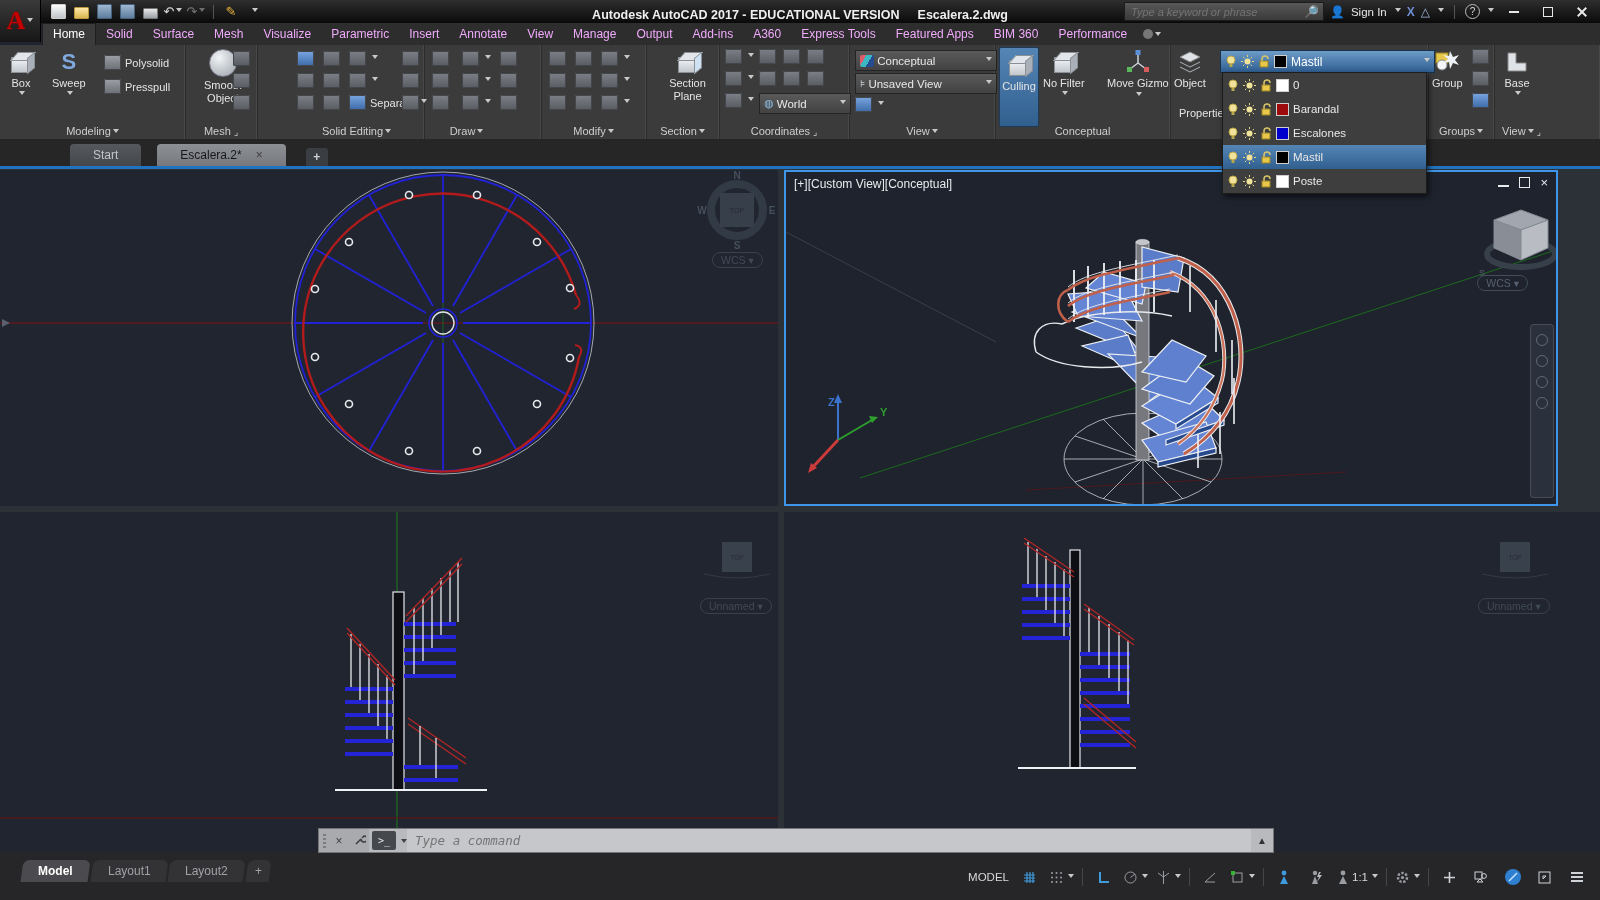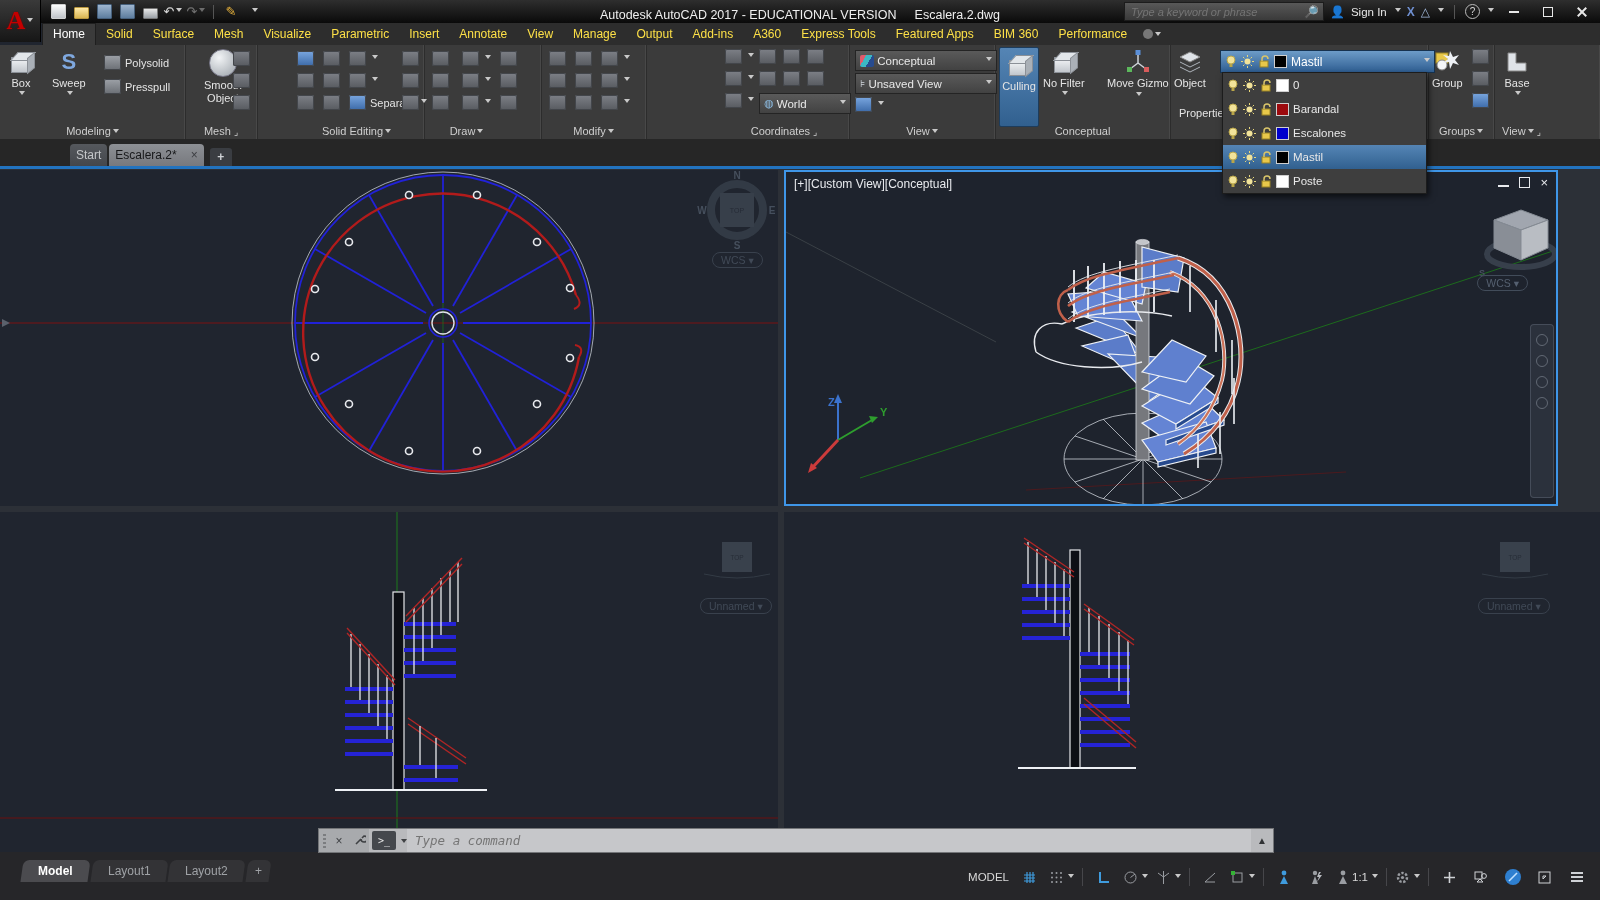--- a/index.html
+++ b/index.html
@@ -19,36 +19,36 @@
   .qbtn{width:20px;height:18px;display:flex;align-items:center;justify-content:center;}
   .qg{width:13px;height:13px;border:1px solid #cfcfcf;background:linear-gradient(#fdfdfd,#bfc3c8);border-radius:1px;}
   .qg.folder{background:linear-gradient(#ffe9a8,#d9b552);border-color:#b9973f;height:10px;margin-top:3px;}
   .qg.disk{background:linear-gradient(#9fb6cf,#5d7d9e);border-color:#46607c;}
   .qg.printer{background:linear-gradient(#e8e8e8,#9aa0a6);border-color:#777;height:9px;margin-top:4px;}
   .arrow-glyph{color:#d8d8d8;font-size:13px;line-height:1;}
   .dim{opacity:.45;}
   .car{width:0;height:0;border:3px solid transparent;border-top:4px solid #c9c9c9;display:inline-block;margin-left:2px;vertical-align:middle;}
   .vsep{width:1px;height:14px;background:#555;margin:0 4px;}
   #title-text{position:absolute;left:0;right:0;top:0;height:29px;display:flex;align-items:center;justify-content:center;
-     gap:18px;pointer-events:none;font-size:12.5px;color:#efefef;}
+     gap:18px;pointer-events:none;font-size:12.5px;color:#efefef;font-weight:bold;}
   #title-right{position:absolute;right:4px;top:0;height:23px;display:flex;align-items:center;gap:6px;}
   #search-wrap{display:flex;align-items:center;background:linear-gradient(#585858,#3a3a3a);
      border:1px solid #1c1c1c;height:17px;width:190px;padding:0 4px;}
   #search-wrap input{flex:1;background:transparent;border:none;outline:none;color:#b9b9b9;
      font-style:italic;font-size:11px;font-family:"Liberation Sans",sans-serif;}
   .ticon{color:#d5d5d5;font-size:12px;}
   .winbtn{width:28px;height:19px;display:flex;align-items:center;justify-content:center;}
   .mini-line{width:10px;height:2px;background:#e8e8e8;}
   .rest{width:8px;height:8px;border:1.5px solid #e8e8e8;position:relative;}
   .xg{position:relative;width:10px;height:10px;}
   .xg::before,.xg::after{content:"";position:absolute;left:4px;top:-1px;width:2px;height:12px;background:#e8e8e8;}
   .xg::before{transform:rotate(45deg);} .xg::after{transform:rotate(-45deg);}
   
   #rtabs{position:absolute;left:42px;top:23px;right:0;height:22px;background:#2d2d2d;display:flex;align-items:flex-end;}
-  .rtab{padding:3px 10px 4px;color:#fde047;font-size:12px;cursor:default;}
+  .rtab{padding:3px 10px 4px;color:#f0abfc;font-size:12px;cursor:default;}
   .rtab.active{background:#3b3b3b;color:#fff;border:1px solid #1f1f1f;border-bottom:none;}
   
   #ribbon{position:absolute;left:0;top:45px;width:1600px;height:94px;background:#3b3b3b;border-bottom:1px solid #262626;}
   .panel{position:absolute;top:0;height:94px;border-right:1px solid #2c2c2c;box-shadow:inset -1px 0 0 #484848;}
   .plabel{position:absolute;bottom:2px;left:0;right:0;text-align:center;color:#cfcfcf;font-size:11px;}
   .bigbtn{position:absolute;top:4px;display:flex;flex-direction:column;align-items:center;gap:2px;color:#e4e4e4;font-size:11px;}
   .row-ic{display:flex;align-items:center;gap:4px;color:#e4e4e4;font-size:11px;position:absolute;}
   .mini{width:17px;height:15px;border-radius:2px;background:linear-gradient(#7d8087,#585b60);box-shadow:inset 0 0 0 1px #43464b;}
   .mini.blue{background:linear-gradient(#7aa7e0,#3c6aa8);}
   .mini.soft{background:linear-gradient(#9ea2a8,#6a6e74);}
@@ -61,21 +61,21 @@
   .swatch{width:11px;height:11px;border:1px solid #cfcfcf;display:inline-block;}
   
   #layer-combo{position:absolute;left:1220px;top:50px;width:205px;height:21px;z-index:70;
      background:linear-gradient(#6d9cc8,#2f5e92);border:1px solid #17324e;display:flex;align-items:center;gap:4px;padding:0 4px;color:#fff;}
   #layer-flyout{position:absolute;left:1222px;top:72px;width:203px;height:120px;z-index:70;
      background:#3e3e3e;border:1px solid #1c1c1c;box-shadow:2px 3px 6px rgba(0,0,0,.6);}
   .lrow{height:24px;display:flex;align-items:center;gap:4px;padding:0 4px;color:#e8e8e8;font-size:11.5px;}
   .lrow.hl{background:linear-gradient(#5585b5,#31608f);}
   
   #filetabs{position:absolute;left:0;top:139px;width:1600px;height:27px;background:#262626;display:flex;align-items:flex-end;}
-  .ftab{height:22px;display:flex;align-items:center;padding:0 6px;margin-right:2px;border-radius:4px 4px 0 0;font-size:12px;}
+  .ftab{height:22px;display:flex;align-items:center;padding:0 23px;margin-right:16px;border-radius:4px 4px 0 0;font-size:12px;}
   .ftab.start{background:linear-gradient(#55585d,#44474c);color:#c4c6c9;margin-left:70px;}
   .ftab.doc{background:linear-gradient(#8d9095,#77797e);color:#17181a;gap:14px;}
   .ftab .x{color:#3c3e42;font-size:12px;}
   .plus-tab{width:22px;height:18px;background:#3a3d42;border-radius:3px 3px 0 0;margin-left:4px;
     display:flex;align-items:center;justify-content:center;color:#cfd2d6;font-weight:bold;}
   #bluebar{position:absolute;left:0;top:166px;width:1600px;height:3px;background:#2273bf;}
   
   #draw{position:absolute;left:0;top:169px;width:1600px;height:683px;background:#2c3037;}
   .vp{position:absolute;background:#20252f;overflow:hidden;}
   #vp1{left:0;top:1px;width:778px;height:336px;}
@@ -355,20 +355,31 @@
       <div class="row-ic" style="left:34px;top:50px;">
           <div class="mini"></div>
         </div>
       <div class="row-ic" style="left:60px;top:50px;">
           <div class="mini"></div>
           <span class="car"></span>
         </div>
       <div class="plabel"><span>Modify</span><span class="car"></span></div>
     </div>
 
+    <div class="panel" style="left:646px;width:73px;">
+      <div class="bigbtn" style="left:10px;">
+        <div class="cube">
+            <div class="f"></div>
+            <div class="t"></div>
+            <div class="s" style="background:#cfe2f4;"></div>
+          </div>
+        <span style="text-align:center;line-height:1.15;">Section Plane</span>
+      </div>
+      <div class="plabel"><span>Section</span><span class="car"></span></div>
+    </div>
 
     <div class="panel" style="left:719px;width:130px;">
       <div class="row-ic" style="left:6px;top:4px;">
           <div class="mini"></div>
           <span class="car"></span>
         </div>
       <div class="row-ic" style="left:40px;top:4px;">
           <div class="mini"></div>
         </div>
       <div class="row-ic" style="left:64px;top:4px;">

